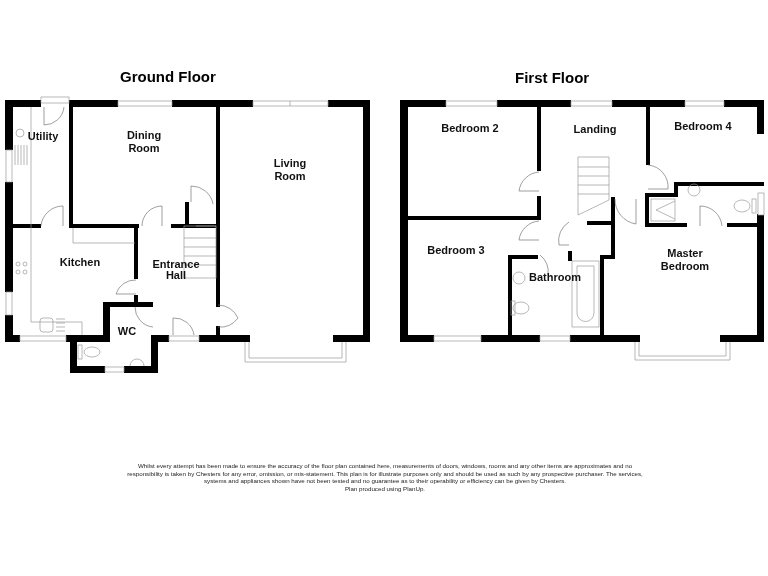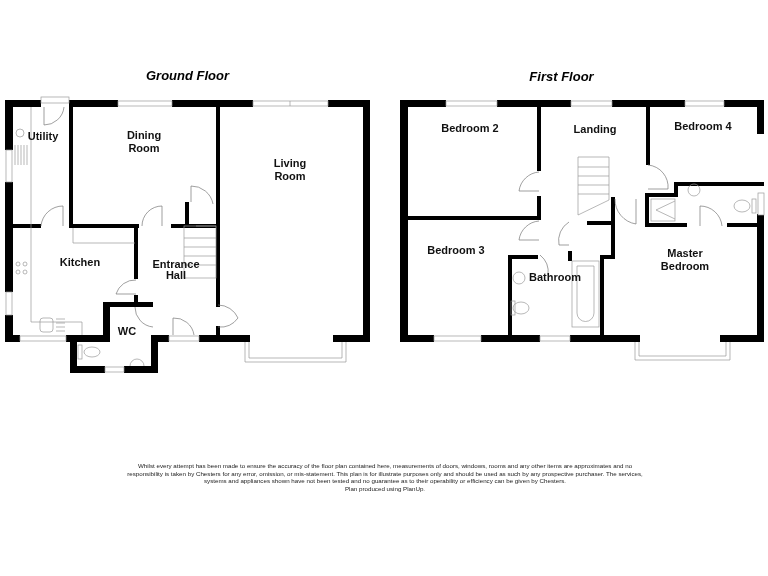--- a/index.html
+++ b/index.html
@@ -1,30 +1,30 @@
 <!DOCTYPE html>
 <html><head>
 <meta charset="utf-8">
 <style>
   html, body { margin:0; padding:0; background:#ffffff; }
   body { width:768px; height:576px; position:relative; overflow:hidden; font-family:"Liberation Sans", sans-serif; color:#000; }
-  .floor-title { position:absolute; font-weight:bold; font-size:13px; text-align:center;font-style:italic; }
+  .floor-title { position:absolute; font-weight:bold; font-size:15px; text-align:left; }
   #plans { position:absolute; left:0; top:0; width:768px; height:576px; }
   .room-label { font-family:"Liberation Sans", sans-serif; font-weight:bold; font-size:11px; fill:#111; text-anchor:middle; }
   .wall { fill:#000; }
   .win { fill:#fff; stroke:#9a9a9a; stroke-width:0.7; }
   .thin { fill:none; stroke:#9a9a9a; stroke-width:0.7; }
   .door { fill:none; stroke:#777; stroke-width:0.7; }
   .disclaimer { position:absolute; left:125px; top:462px; width:520px; font-size:6.2px; line-height:7.6px; text-align:center; color:#222; }
 </style>
 </head>
 <body>
 
 <div class="floor-title" style="left:120px; top:68px; width:135px;">Ground Floor</div>
-<div class="floor-title" style="left:494px; top:69px; width:135px;">First Floor</div>
+<div class="floor-title" style="left:515px; top:69px; width:135px;">First Floor</div>
 
 <svg id="plans" viewBox="0 0 768 576" xmlns="http://www.w3.org/2000/svg">
 
   <g>
 
     <rect class="wall" x="5" y="100" width="36" height="7"></rect>
     <rect class="wall" x="69" y="100" width="49" height="7"></rect>
     <rect class="wall" x="172" y="100" width="81" height="7"></rect>
     <rect class="wall" x="328" y="100" width="42" height="7"></rect>
     <rect class="wall" x="363" y="100" width="7" height="242"></rect>

